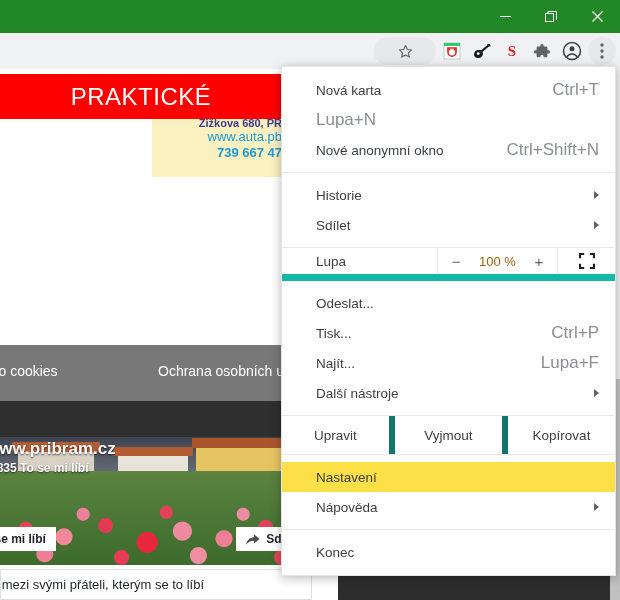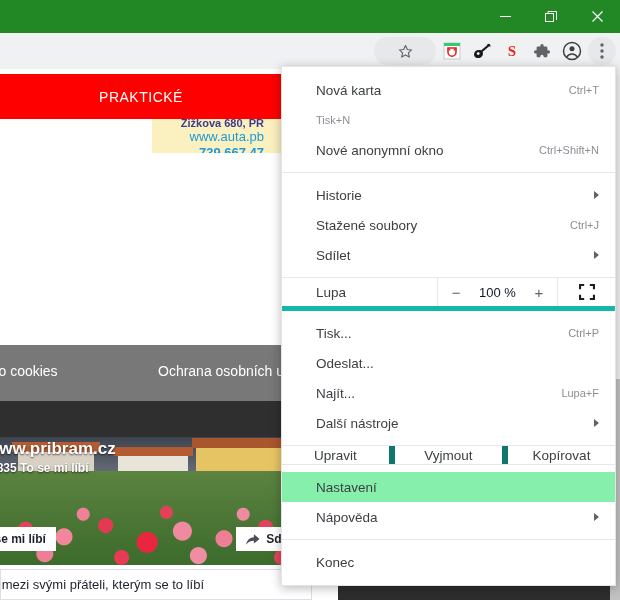--- a/index.html
+++ b/index.html
@@ -47,27 +47,27 @@
 
   
   .page {
     position: absolute; left: 0; top: 69px; width: 620px; height: 531px;
     background: #ffffff; overflow: hidden;
   }
   .red-banner {
     position: absolute; left: 0; top: 5px; width: 282px; height: 45px;
     background: #fe0000;
     color: #ffffff;
-    font-size: 14px; letter-spacing: 0.5px;
+    font-size: 24px; letter-spacing: 0.5px;
     display: flex; align-items: center; justify-content: center;
   }
   .ad-box {
-    position: absolute; left: 152px; top: 50px; width: 130px; height: 34px;
+    position: absolute; left: 152px; top: 50px; width: 130px; height: 58px;
     background: #fbf0c0; overflow: hidden;
-    text-align: right; padding-right: 18px;
+    text-align: right; padding-right: 0;
   }
   .ad-l1 { font-size: 11px; color: #3c3c8c; font-weight: bold; line-height: 12px;
            margin-top: -2px; }
   .ad-l2 { font-size: 13px; color: #1c9ad6; font-weight: normal; line-height: 16px; }
   .ad-l3 { font-size: 13px; color: #1c9ad6; font-weight: bold; line-height: 16px; }
 
   .cookiebar {
     position: absolute; left: 0; top: 276px; width: 282px; height: 56px;
     background: #787878;
     color: #ffffff; font-size: 14px;
@@ -180,51 +180,51 @@
     border: 1px solid #e4e4e4;
     box-shadow: 0 2px 10px rgba(0,0,0,.28);
     padding: 8px 0;
     font-size: 13.5px; color: #3c4043;
   }
   .mi {
     position: relative; height: 30px; display: flex; align-items: center;
     padding: 0 16px 0 34px; white-space: nowrap;
   }
   .mi .lbl { flex: 1; }
-  .mi .acc { color: #8a8f94; font-size: 11px; }
-  .mi.highlight { background: #86efac; }
+  .mi .acc { color: #8a8f94; font-size: 17px; }
+  .mi.highlight { background: #fde047; }
   .mi .arrow {
     width: 0; height: 0; border-left: 5px solid #5f6368;
     border-top: 4px solid transparent; border-bottom: 4px solid transparent;
   }
   .sep { height: 1px; background: #e8e8e8; margin: 7px 0; }
 
   
   .zoomrow {
     display: flex; align-items: stretch; height: 34px;
-    border-top: 1px solid #e8e8e8; border-bottom: 5px solid #14b8a6;
+    border-top: 1px solid #e8e8e8; border-bottom: 7px solid #14b8a6;
     margin: 7px 0;
   }
   .zoomrow .zlabel {
     flex: 1; display: flex; align-items: center; padding-left: 34px;
   }
   .zctrl {
     width: 120px; display: flex; align-items: center; justify-content: center;
     gap: 14px; border-left: 1px solid #e8e8e8;
   }
   .zbtn { color: #5f6368; font-size: 15px; width: 18px; text-align: center; }
-  .zval { font-size: 13px; color: #0f172a; }
+  .zval { font-size: 13px; color: #a16207; }
   .zfull {
     width: 58px; display: flex; align-items: center; justify-content: center;
     border-left: 1px solid #e8e8e8;
   }
 
   
   .editrow {
-    display: flex; align-items: stretch; height: 20px;
+    display: flex; align-items: stretch; height: 40px;
     border-top: 1px solid #e8e8e8; border-bottom: 1px solid #e8e8e8;
     margin: 7px 0;
   }
   .editrow .ecell {
     flex: 1; display: flex; align-items: center; justify-content: center;
     font-size: 13.5px; color: #3c4043;
   }
   .editrow .ecell + .ecell { border-left: 6px solid #0f766e; }
 </style>
 </head>
@@ -360,36 +360,32 @@
     </div>
   </div>
 
   <div class="menu">
 
     <div class="mi">
       <span class="lbl">Nová karta</span>
       <span class="acc">Ctrl+T</span>
     </div>
     <div class="mi">
-      <span class="acc">Tisk+N</span>
+      <span class="acc">Lupa+N</span>
     </div>
     <div class="mi">
       <span class="lbl">Nové anonymní okno</span>
       <span class="acc">Ctrl+Shift+N</span>
     </div>
 
     <div class="sep"></div>
 
     <div class="mi">
       <span class="lbl">Historie</span>
       <span class="arrow"></span>
-    </div>
-    <div class="mi">
-      <span class="lbl">Stažené soubory</span>
-      <span class="acc">Ctrl+J</span>
     </div>
     <div class="mi">
       <span class="lbl">Sdílet</span>
       <span class="arrow"></span>
     </div>
 
     <div class="zoomrow">
       <div class="zlabel">Lupa</div>
       <div class="zctrl">
         <span class="zbtn">−</span>
@@ -397,25 +393,25 @@
         <span class="zbtn">+</span>
       </div>
       <div class="zfull">
         <svg width="16" height="16" viewBox="0 0 16 16">
           <path d="M1 5.2V1h4.2M10.8 1H15v4.2M15 10.8V15h-4.2M5.2 15H1v-4.2" fill="none" stroke="#1f1f1f" stroke-width="2.2"></path>
         </svg>
       </div>
     </div>
 
     <div class="mi">
+      <span class="lbl">Odeslat...</span>
+    </div>
+    <div class="mi">
       <span class="lbl">Tisk...</span>
       <span class="acc">Ctrl+P</span>
-    </div>
-    <div class="mi">
-      <span class="lbl">Odeslat...</span>
     </div>
     <div class="mi">
       <span class="lbl">Najít...</span>
       <span class="acc">Lupa+F</span>
     </div>
     <div class="mi">
       <span class="lbl">Další nástroje</span>
       <span class="arrow"></span>
     </div>
 

